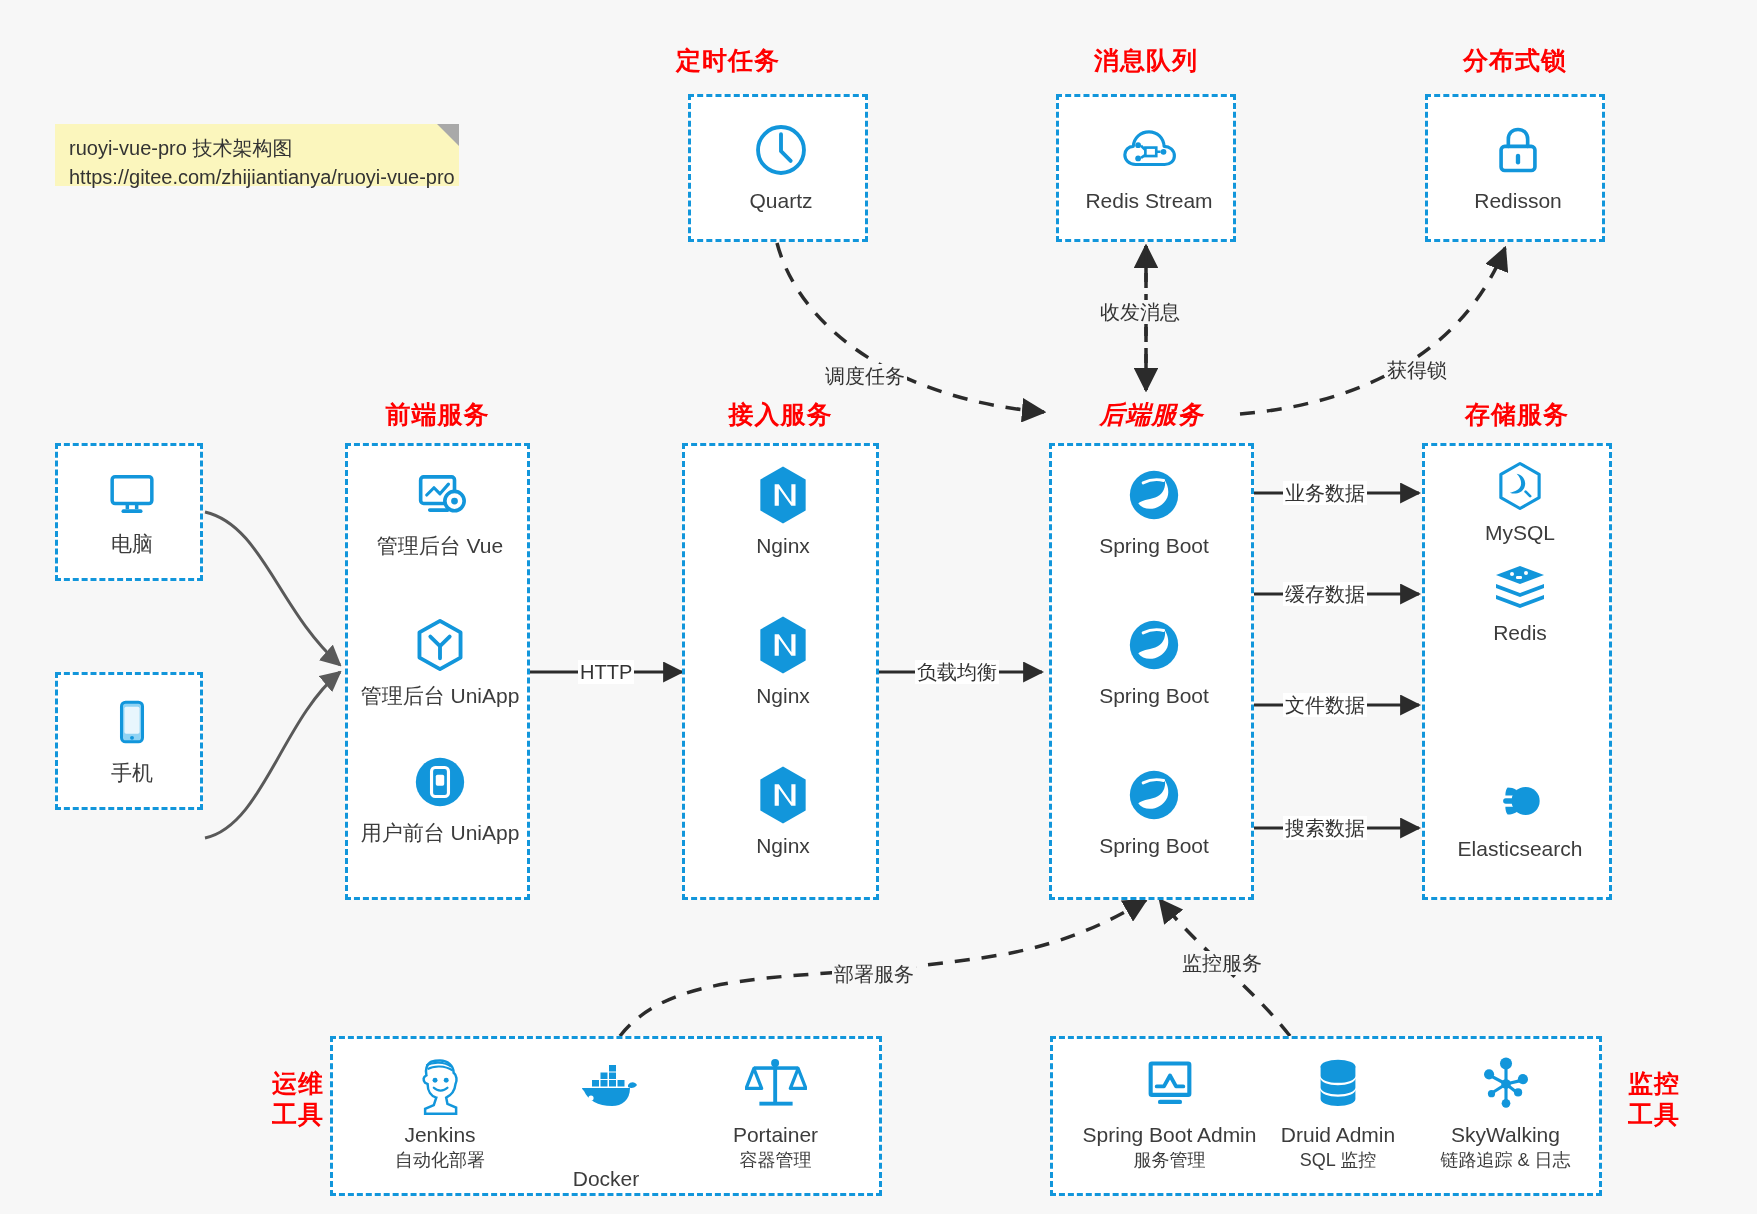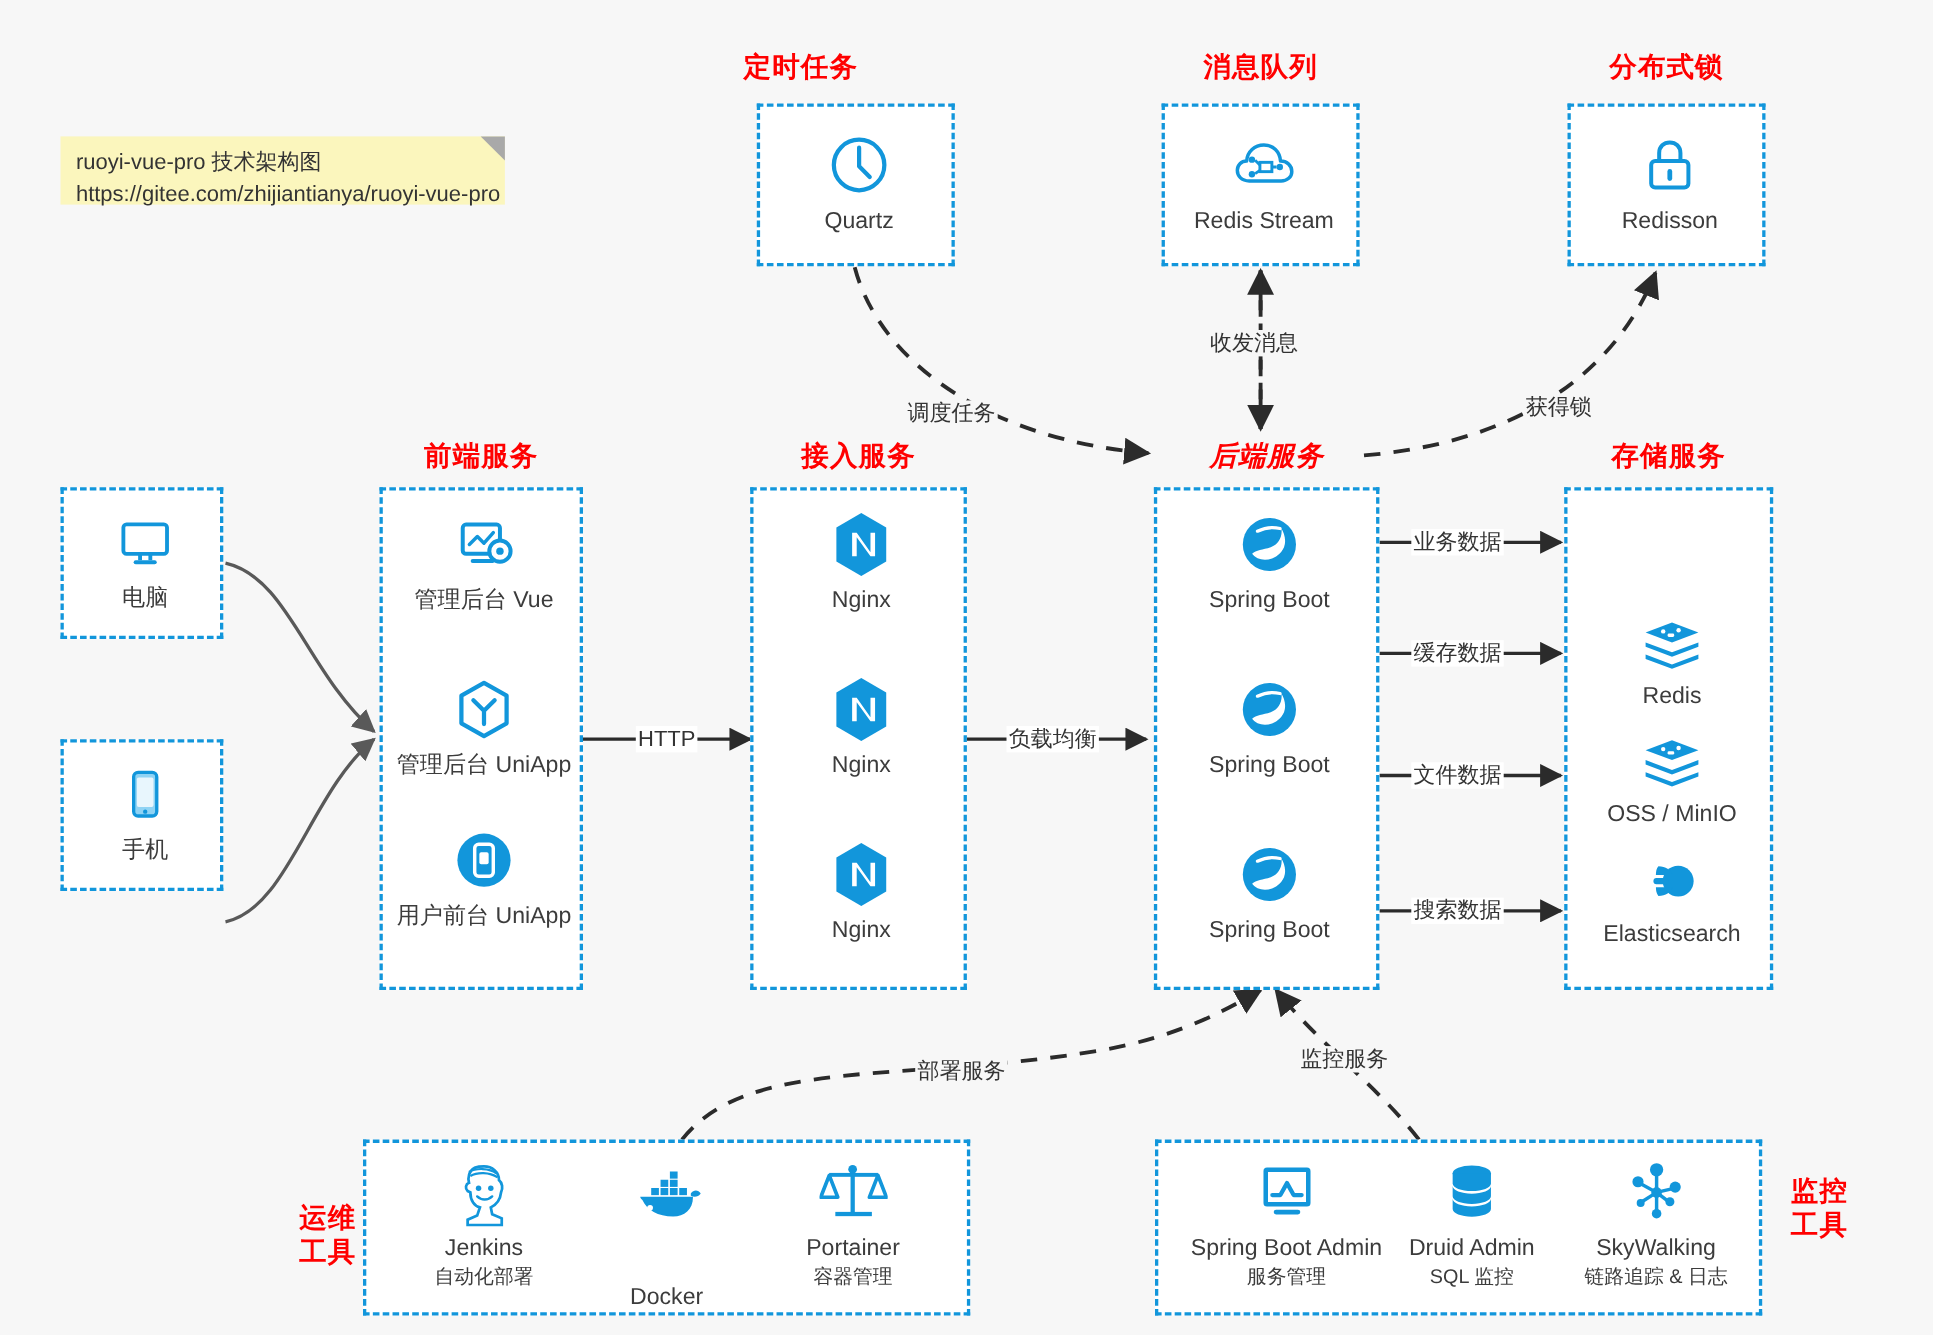--- a/index.html
+++ b/index.html
@@ -309,63 +309,60 @@
           <path d="M11 31 C16 38 30 37 35 26 C37 21 35 15 33 12 C34 18 31 24 25 26 C19 28 14 28 11 31 Z" fill="#ffffff"></path>
           <path d="M15 14 C21 11 28 11 32 12" fill="none" stroke="#ffffff" stroke-width="2.4" stroke-linecap="round"></path>
         </svg>
       </div>
       <div class="cap">Spring Boot</div>
     </div>
   </div>
 
   <div class="grp-title" style="left:1422px;top:398px;width:190px;">存储服务</div>
   <div class="box" style="left:1422px;top:443px;width:190px;height:457px;">
+    <div class="node" style="left:20px;top:13px;">
+      <div class="ico" style="height:54px;">
+        <svg width="54" height="54" viewBox="0 0 48 48">
+          <path d="M24 4 L41 13.6 L41 34.4 L24 44 L7 34.4 L7 13.6 Z" fill="none" stroke="#1296db" stroke-width="2.8" stroke-linejoin="round"></path>
+          <path d="M15 30 C20 32 26 30 28 25 C30 20 27 14 21 13 C25 17 26 22 24 25 C22 28 18 29 15 30 Z" fill="#1296db"></path>
+          <path d="M29 29 L33 33" stroke="#1296db" stroke-width="2.4" stroke-linecap="round"></path>
+        </svg>
+      </div>
+      <div class="cap">MySQL</div>
+    </div>
 
     <div class="node" style="left:20px;top:115px;">
       <div class="ico" style="height:52px;">
         <svg width="56" height="50" viewBox="0 0 56 50">
           <path d="M28 4 L52 13 L28 22 L4 13 Z" fill="#1296db"></path>
           <path d="M4 22 L28 31 L52 22 L52 26 L28 35 L4 26 Z" fill="#1296db"></path>
           <path d="M4 33 L28 42 L52 33 L52 37 L28 46 L4 37 Z" fill="#1296db"></path>
           <circle cx="20" cy="12" r="2" fill="#ffffff"></circle>
           <circle cx="34" cy="11" r="2" fill="#ffffff"></circle>
           <rect x="24" y="14" width="6" height="3" rx="1.2" fill="#ffffff"></rect>
         </svg>
       </div>
       <div class="cap">Redis</div>
     </div>
 
-    <div class="node" style="left:20px;top:222px;">
-      <div class="ico" style="height:52px;">
-        <svg width="56" height="50" viewBox="0 0 56 50">
-          <path d="M28 4 L52 13 L28 22 L4 13 Z" fill="#1296db"></path>
-          <path d="M4 22 L28 31 L52 22 L52 26 L28 35 L4 26 Z" fill="#1296db"></path>
-          <path d="M4 33 L28 42 L52 33 L52 37 L28 46 L4 37 Z" fill="#1296db"></path>
-          <circle cx="20" cy="12" r="2" fill="#ffffff"></circle>
-          <circle cx="34" cy="11" r="2" fill="#ffffff"></circle>
-          <rect x="24" y="14" width="6" height="3" rx="1.2" fill="#ffffff"></rect>
-        </svg>
-      </div>
-      <div class="cap">OSS / MinIO</div>
-    </div>
 
     <div class="node" style="left:20px;top:327px;">
       <div class="ico" style="height:56px;">
         <svg width="56" height="54" viewBox="0 0 48 48">
           <circle cx="29" cy="24" r="12.5" fill="#1296db"></circle>
           <path d="M13 12 C19 12 23 15 24.5 19 L11 19 C11 16 11.5 13.8 13 12 Z" fill="#1296db"></path>
           <path d="M11 29 L24.5 29 C23 33 19 36 13 36 C11.5 34.2 11 31.8 11 29 Z" fill="#1296db"></path>
           <rect x="9" y="21.5" width="12" height="5" rx="2.4" fill="#1296db"></rect>
         </svg>
       </div>
       <div class="cap">Elasticsearch</div>
     </div>
   </div>
 
-  <div class="grp-title side" style="left:258px;top:1068px;width:80px;margin-top:24px;">
+  <div class="grp-title side" style="left:258px;top:1068px;width:80px;">
     <div>运维</div>
     <div>工具</div>
   </div>
   <div class="box" style="left:330px;top:1036px;width:552px;height:160px;">
     <div class="node" style="left:27px;top:14px;width:160px;">
       <div class="ico" style="height:62px;">
         <svg width="60" height="62" viewBox="0 0 48 50">
           <path d="M17 7 C13 9 12 14 13 18 C10.5 19 10 22 12 24 L14 25 C14 31 17 35 21 36 L19 42 L12 45 L12 49 L37 49 L37 44 L30 41 L29 36 C33 34 36 30 36.5 25 C38 22 37.5 18 35 16 C35 10 30 6 24 6 C21.5 6 19 6.3 17 7 Z" fill="none" stroke="#1296db" stroke-width="2"></path>
           <circle cx="20" cy="22" r="2" fill="#1296db"></circle>
           <circle cx="29" cy="22" r="2" fill="#1296db"></circle>

